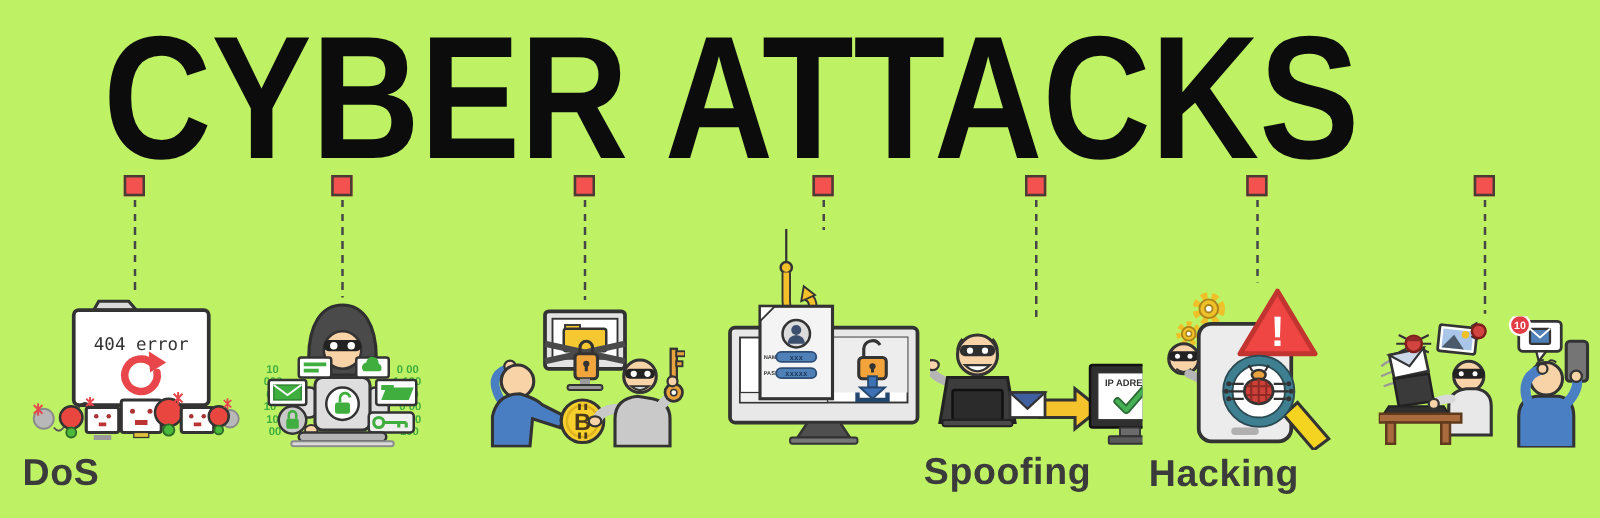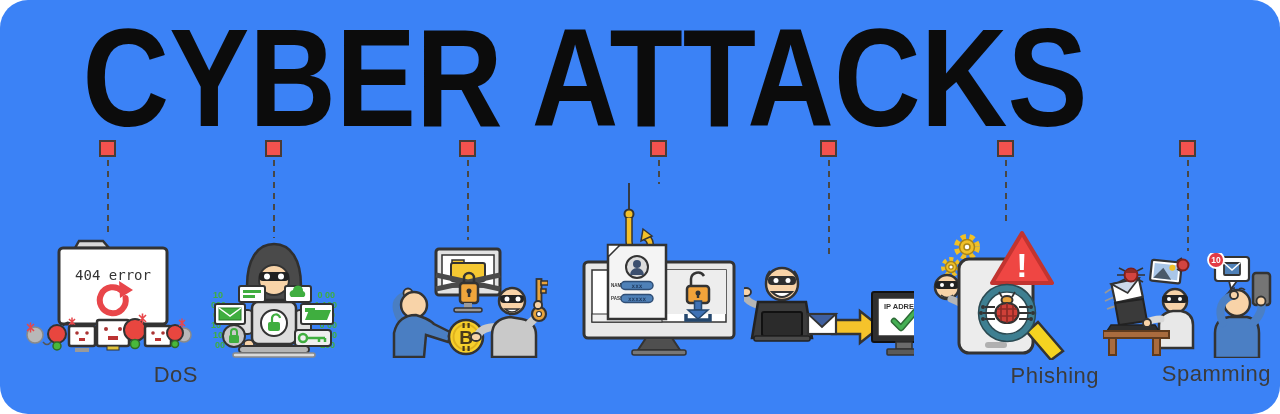--- a/index.html
+++ b/index.html
@@ -1,23 +1,23 @@
 <!DOCTYPE html>
 <html><head>
 <meta charset="utf-8">
 <style>
   html,body{margin:0;padding:0;background:#fff;}
-  .banner{position:relative;width:1280px;height:414px;background:#3b82f6;overflow:hidden;
-          font-family:"Liberation Sans","DejaVu Sans",sans-serif;border-radius:28px;}
+  .banner{position:relative;width:1280px;height:414px;background:#bef264;overflow:hidden;
+          font-family:"Liberation Sans","DejaVu Sans",sans-serif;}
   .title-svg{position:absolute;left:0;top:0;}
   .marker{position:absolute;width:13px;height:13px;background:#f4524e;border:2px solid #4a3b35;}
   .dash{position:absolute;width:2px;
         background:repeating-linear-gradient(to bottom,#474747 0 6px,transparent 6px 11px);}
   .icon-box{position:absolute;}
-  .label{position:absolute;width:180px;text-align:right;font-size:22px;font-weight:normal;
+  .label{position:absolute;width:180px;text-align:left;font-size:30px;font-weight:bold;
          color:#3b3b3b;letter-spacing:0.5px;}
   svg text{font-family:"Liberation Sans","DejaVu Sans",sans-serif;}
   .mono{font-family:"DejaVu Sans Mono","Liberation Mono",monospace;}
 </style>
 </head>
 <body>
 
 <div class="banner">
 
   <svg class="title-svg" width="1280" height="136">
@@ -297,16 +297,16 @@
     <circle cx="134" cy="50" r="13" fill="#f8d3a8" stroke="#333" stroke-width="2.5"></circle>
     <path d="M126,39 q2,-4 6,-4 M136,36 q3,-2 6,1" stroke="#333" stroke-width="1.6" fill="none"></path>
     <path d="M112,105 L112,80 Q112,66 126,64 L144,64 Q156,66 156,80 L156,105 Z" fill="#4b7fc4" stroke="#333" stroke-width="2.5"></path>
     <path d="M120,70 C114,56 119,46 129,43" fill="none" stroke="#4b7fc4" stroke-width="8" stroke-linecap="round"></path>
     <circle cx="131" cy="42" r="4" fill="#f8d3a8" stroke="#333" stroke-width="1.8"></circle>
     <path d="M150,70 C158,62 160,54 158,49" fill="none" stroke="#4b7fc4" stroke-width="8" stroke-linecap="round"></path>
     <circle cx="158" cy="48" r="4.5" fill="#f8d3a8" stroke="#333" stroke-width="1.8"></circle>
   </svg>
 
   <div class="label" style="left:18px;top:362px">DoS</div>
-  <div class="label" style="left:919px;top:363px">Phishing</div>
-  <div class="label" style="left:1091px;top:361px">Spamming</div>
+  <div class="label" style="left:739px;top:361px">Spoofing</div>
+  <div class="label" style="left:919px;top:363px">Hacking</div>
 
 </div>
 
 </body></html>

